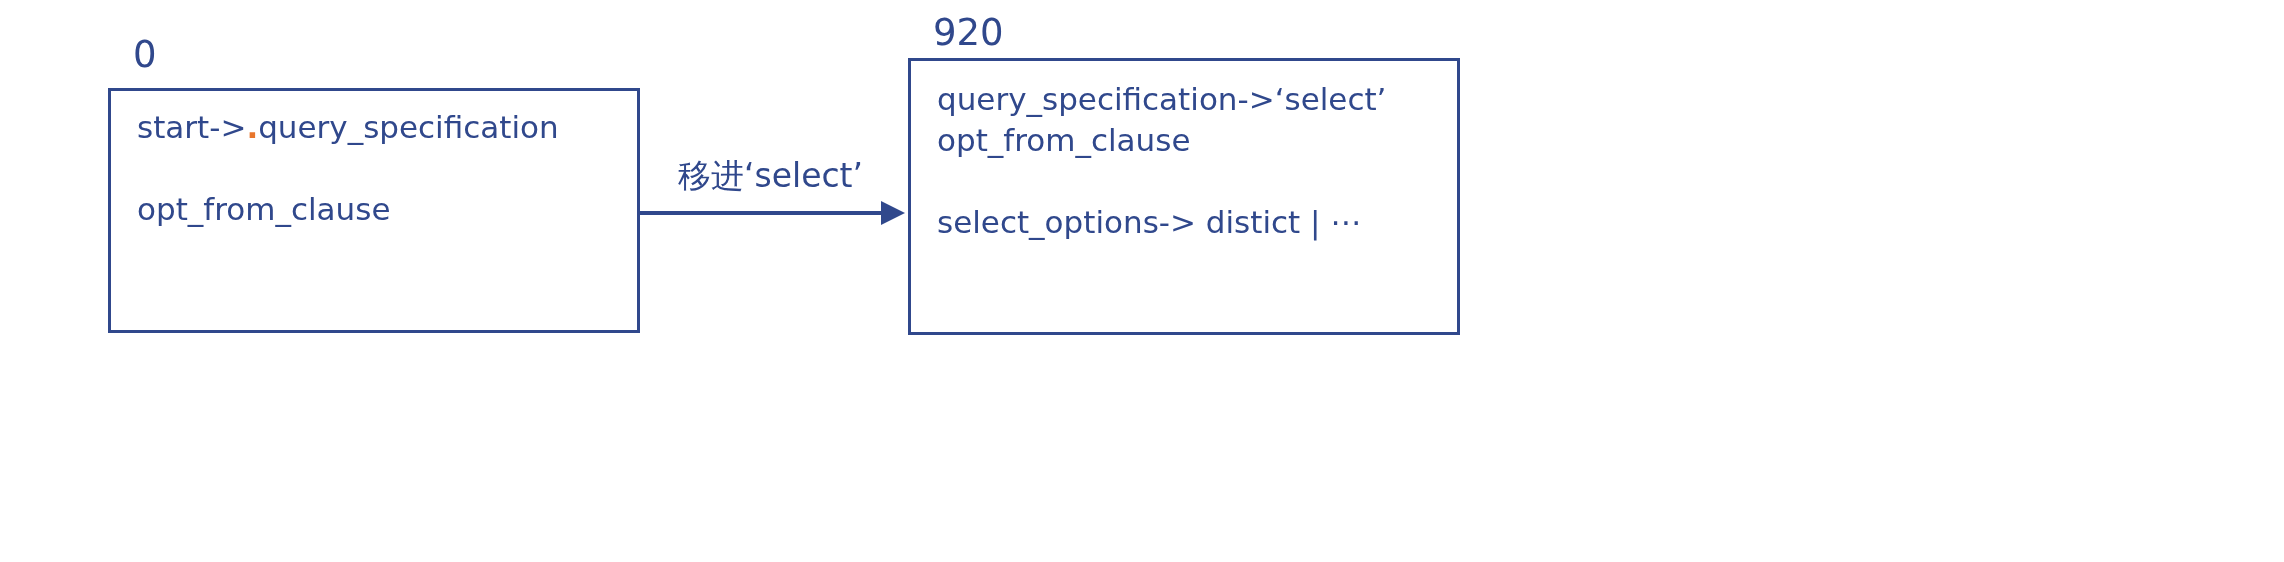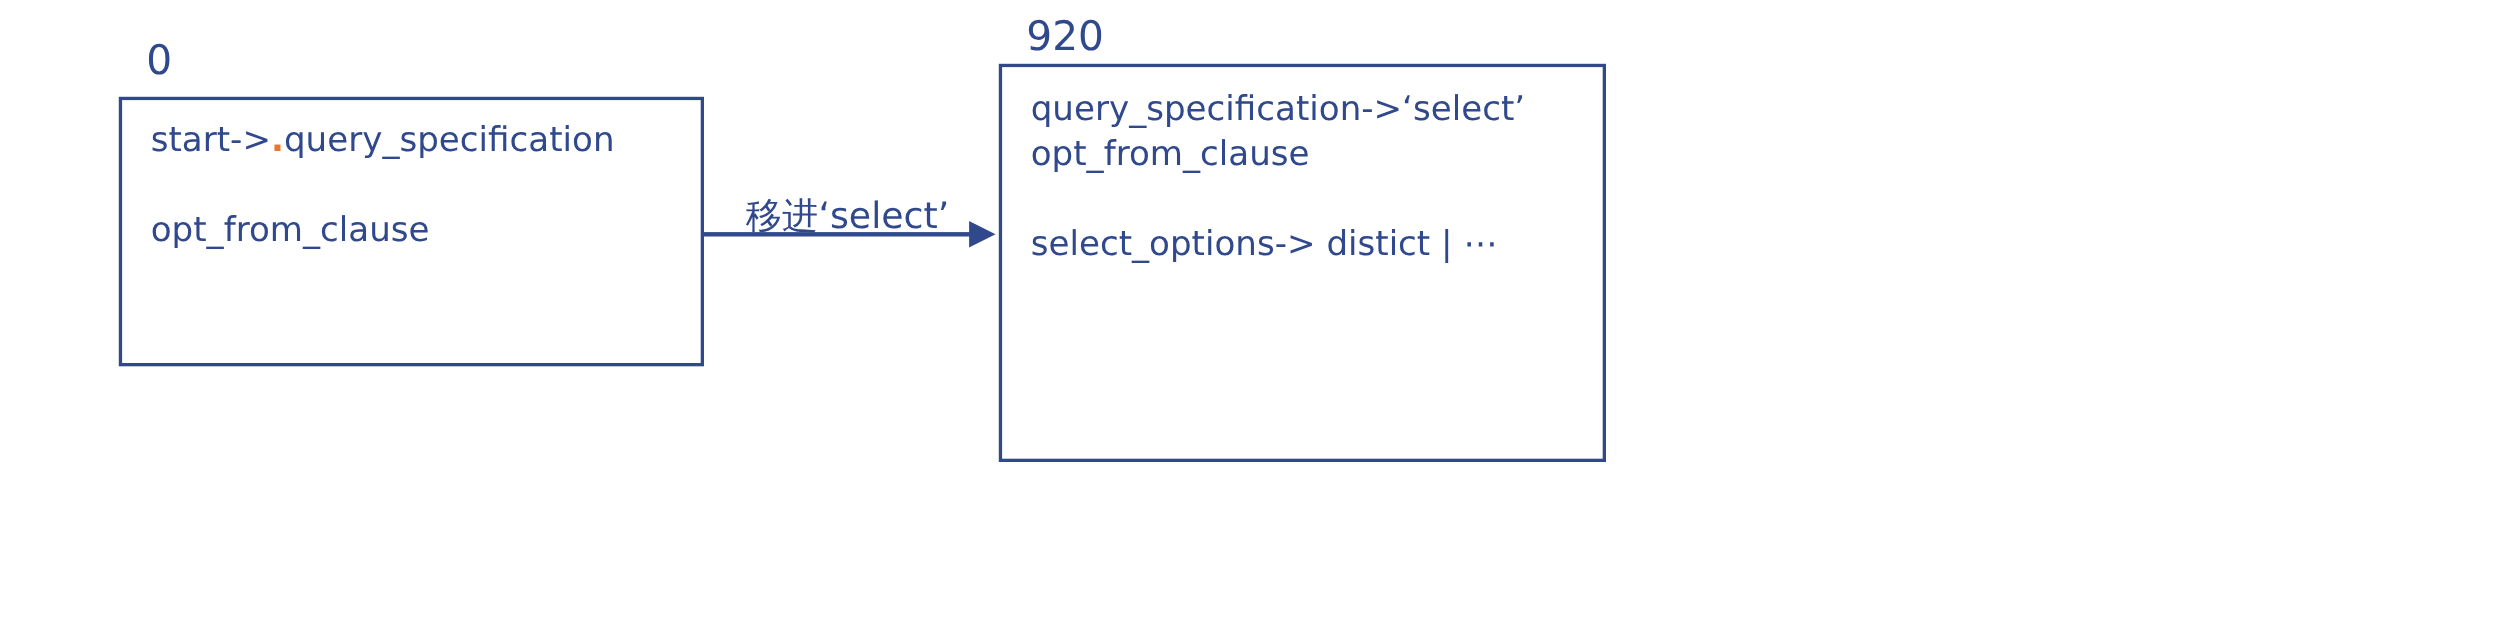--- a/index.html
+++ b/index.html
@@ -37,21 +37,21 @@
     top: 88px;
     width: 532px;
     height: 245px;
     padding-left: 28px;
   }
 
   #box-right {
     left: 908px;
     top: 58px;
     width: 552px;
-    height: 362px;
+    height: 277px;
   }
 
   
   .state-label {
     position: absolute;
     color: #30488c;
     font-size: 37px;
     line-height: 1;
     font-family: "DejaVu Sans", sans-serif;
     white-space: nowrap;
@@ -115,21 +115,20 @@
 
   #arrow-label {
     position: absolute;
     left: 678px;
     top: 158px;
     color: #30488c;
     font-size: 33px;
     line-height: 1.1;
     font-family: "DejaVu Sans", sans-serif;
     white-space: nowrap;
-    margin-top: 20px;
   }
 </style>
 </head>
 <body>
 
 <div class="canvas">
 
   <div class="state-label" id="label-left">0</div>
 
   <div class="state-box" id="box-left">

